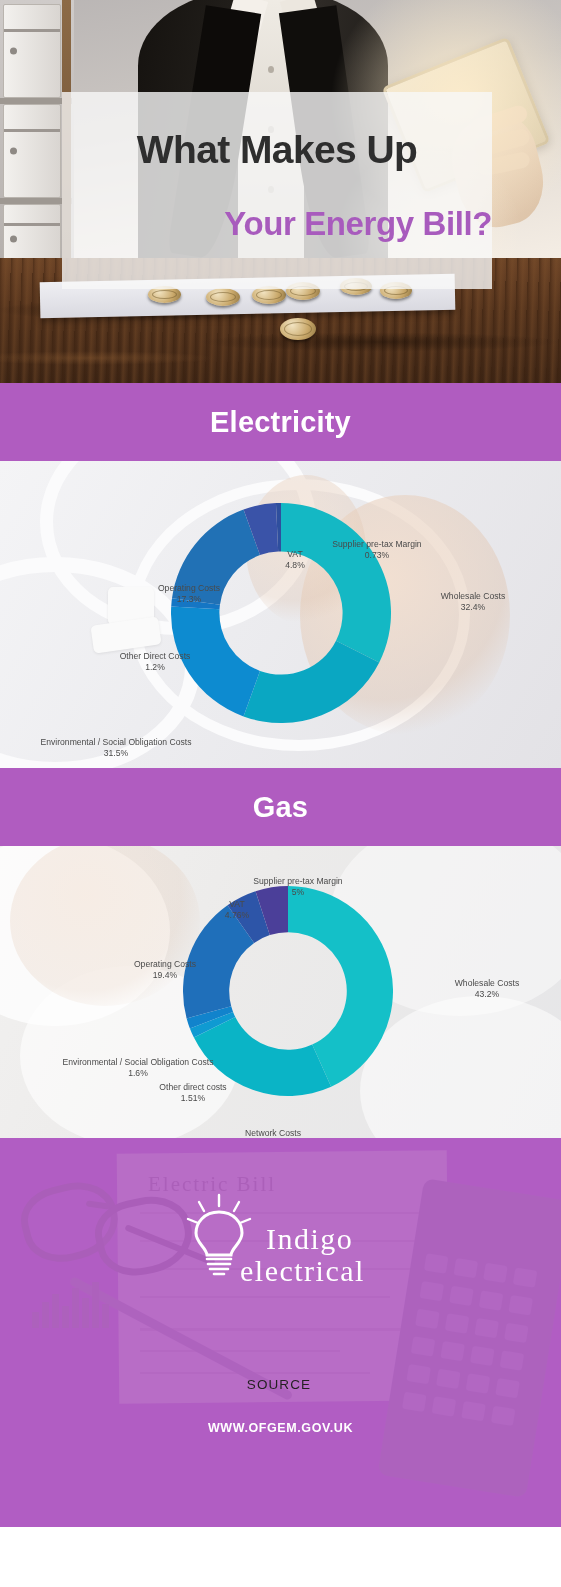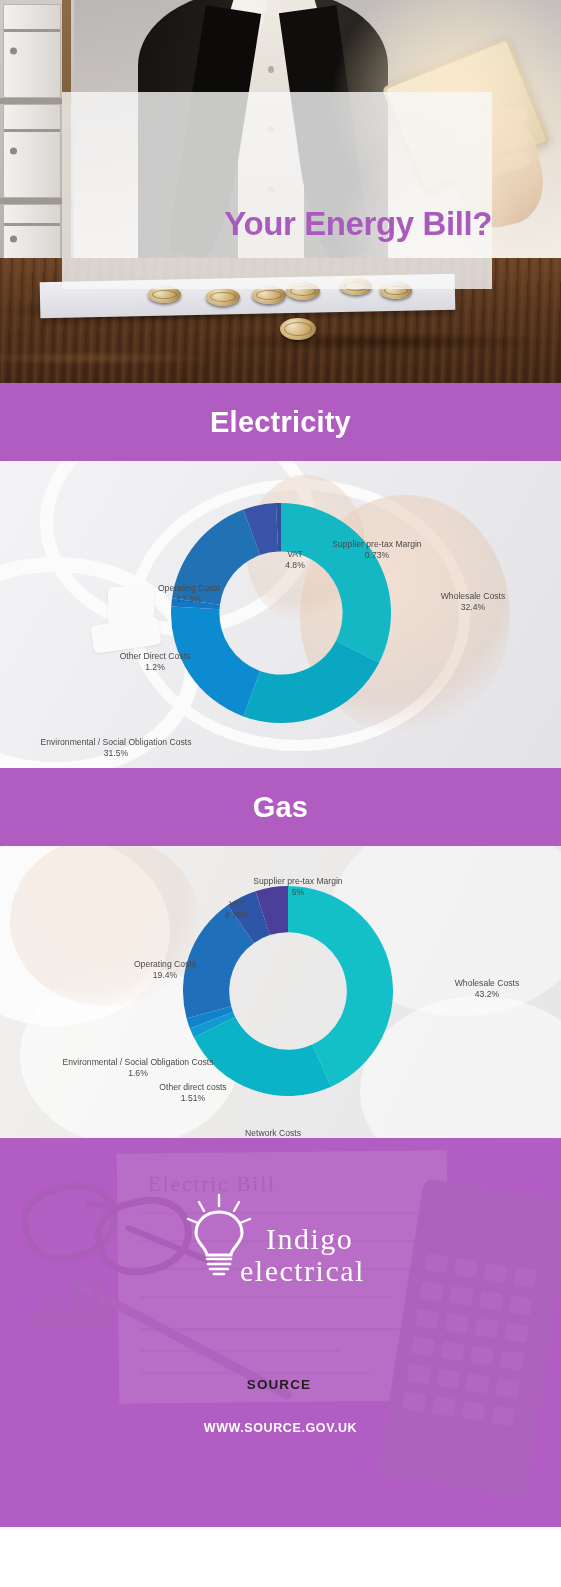--- a/index.html
+++ b/index.html
@@ -117,21 +117,21 @@
   .fp-bar{position:absolute;bottom:0;width:7px;background:#8b8189;}
   .footer-tint{position:absolute;inset:0;background:rgba(178,94,195,.72);}
 
   .logo-wrap{position:absolute;left:0;right:0;top:55px;text-align:center;}
   .logo-svg{display:block;margin:0 auto;}
   .created{position:absolute;left:0;right:0;top:146px;text-align:center;
     color:#231f20;font-size:13.5px;font-weight:bold;letter-spacing:1.1px;}
   .url1{position:absolute;left:0;right:0;top:189px;text-align:center;
     color:#ffffff;font-size:12.5px;font-weight:bold;letter-spacing:.6px;}
   .source{position:absolute;left:0;right:3px;top:239px;text-align:center;
-    color:#231f20;font-size:13.5px;font-weight:bold;letter-spacing:1.1px;}
+    color:#231f20;font-size:13.5px;font-weight:normal;letter-spacing:1.1px;}
   .url2{position:absolute;left:0;right:0;top:283px;text-align:center;
     color:#ffffff;font-size:12.5px;font-weight:bold;letter-spacing:.6px;}
 </style>
 </head>
 <body>
 
 <div class="page">
 
   <div class="hero">
     <div class="hero-photo">
@@ -181,20 +181,21 @@
       <div class="coin" style="left:148px;top:286px;width:33px;height:17px;"></div>
       <div class="coin" style="left:206px;top:288px;width:34px;height:18px;"></div>
       <div class="coin" style="left:252px;top:286px;width:34px;height:18px;"></div>
       <div class="coin" style="left:286px;top:282px;width:34px;height:18px;"></div>
       <div class="coin" style="left:340px;top:278px;width:32px;height:17px;"></div>
       <div class="coin" style="left:380px;top:282px;width:32px;height:17px;"></div>
       <div class="coin" style="left:280px;top:318px;width:36px;height:22px;"></div>
     </div>
 
     <div class="title-card">
+      <div class="title-1">What Makes Up</div>
       <div class="title-2">Your Energy Bill?</div>
     </div>
   </div>
 
   <div class="band">
     <span>Electricity</span>
   </div>
 
   <div class="chart-sec elec">
     <div class="sec-photo">
@@ -376,16 +377,16 @@
           <line x1="42" y1="71" x2="64" y2="71"></line>
           <line x1="44" y1="76" x2="62" y2="76"></line>
           <line x1="48" y1="81" x2="58" y2="81"></line>
         </g>
         <text x="100" y="56" font-family="Liberation Serif, DejaVu Serif, serif" font-size="30" fill="#ffffff" letter-spacing="1.5">Indigo</text>
         <text x="74" y="88" font-family="Liberation Serif, DejaVu Serif, serif" font-size="30" fill="#ffffff" letter-spacing="1.5">electrical</text>
       </svg>
     </div>
 
     <div class="source">SOURCE</div>
-    <div class="url2">WWW.SOURCE.GOV.UK</div>
+    <div class="url2">WWW.OFGEM.GOV.UK</div>
   </div>
 
 </div>
 
 </body></html>

